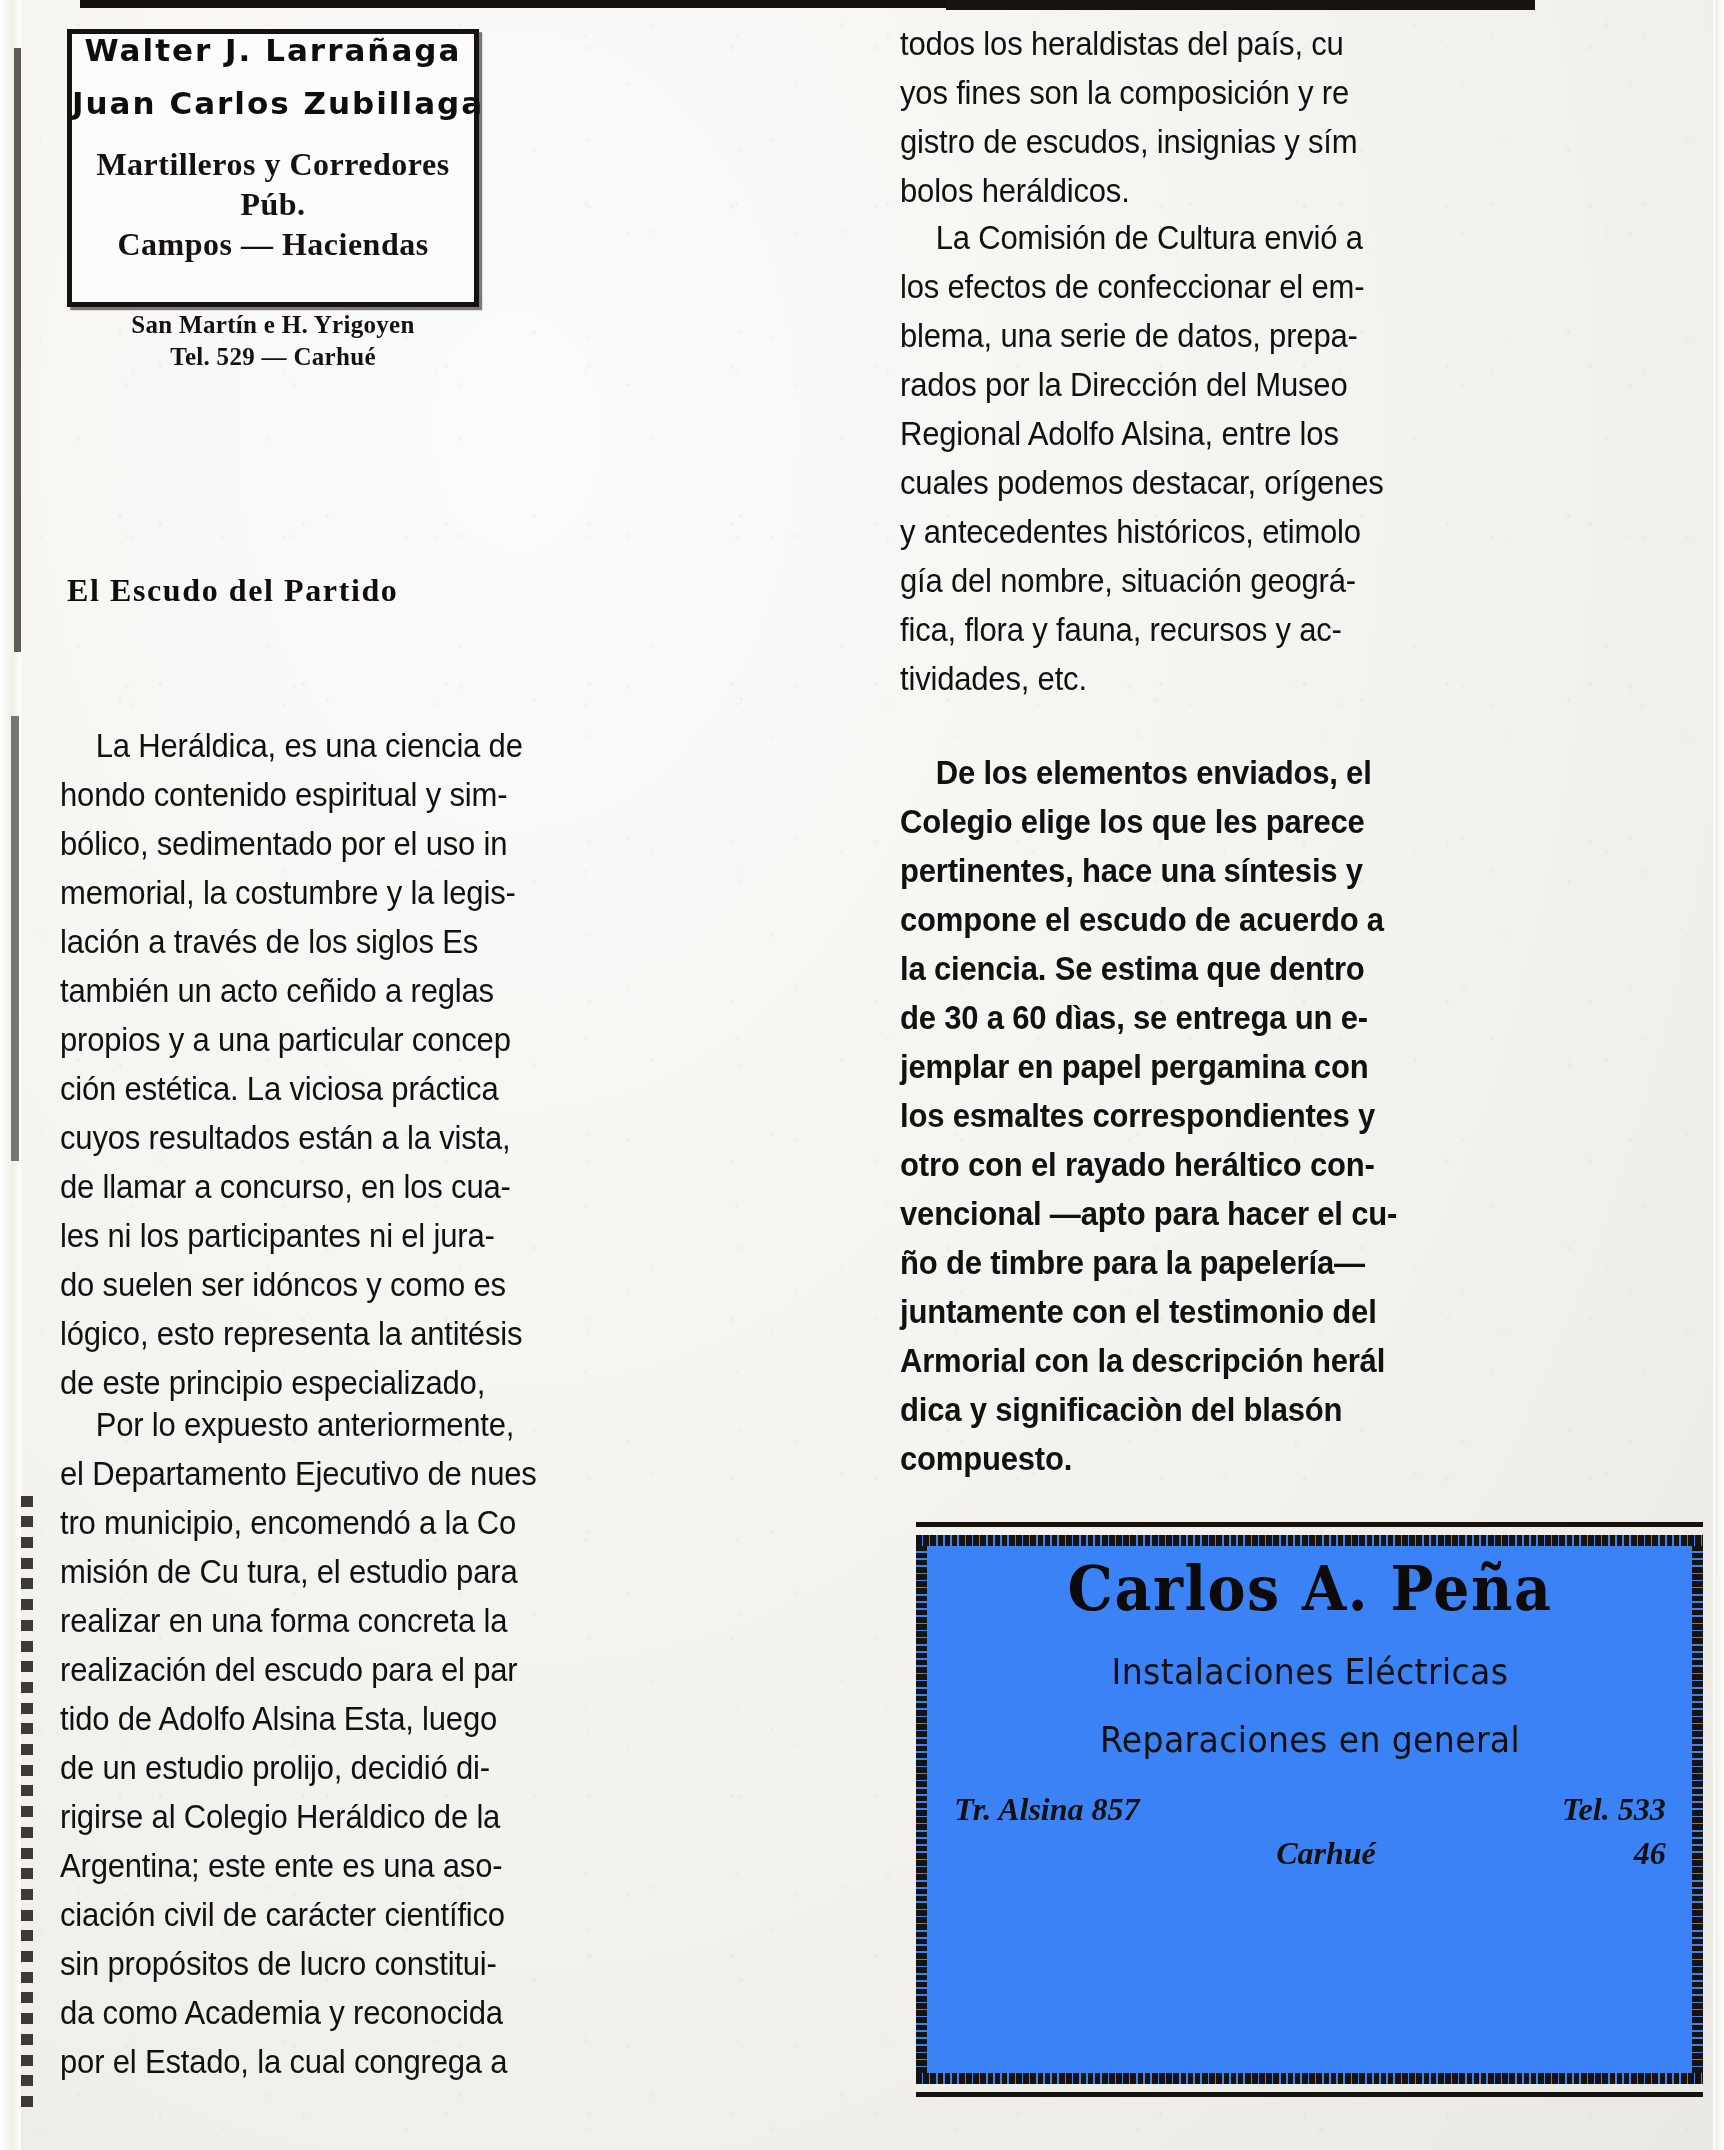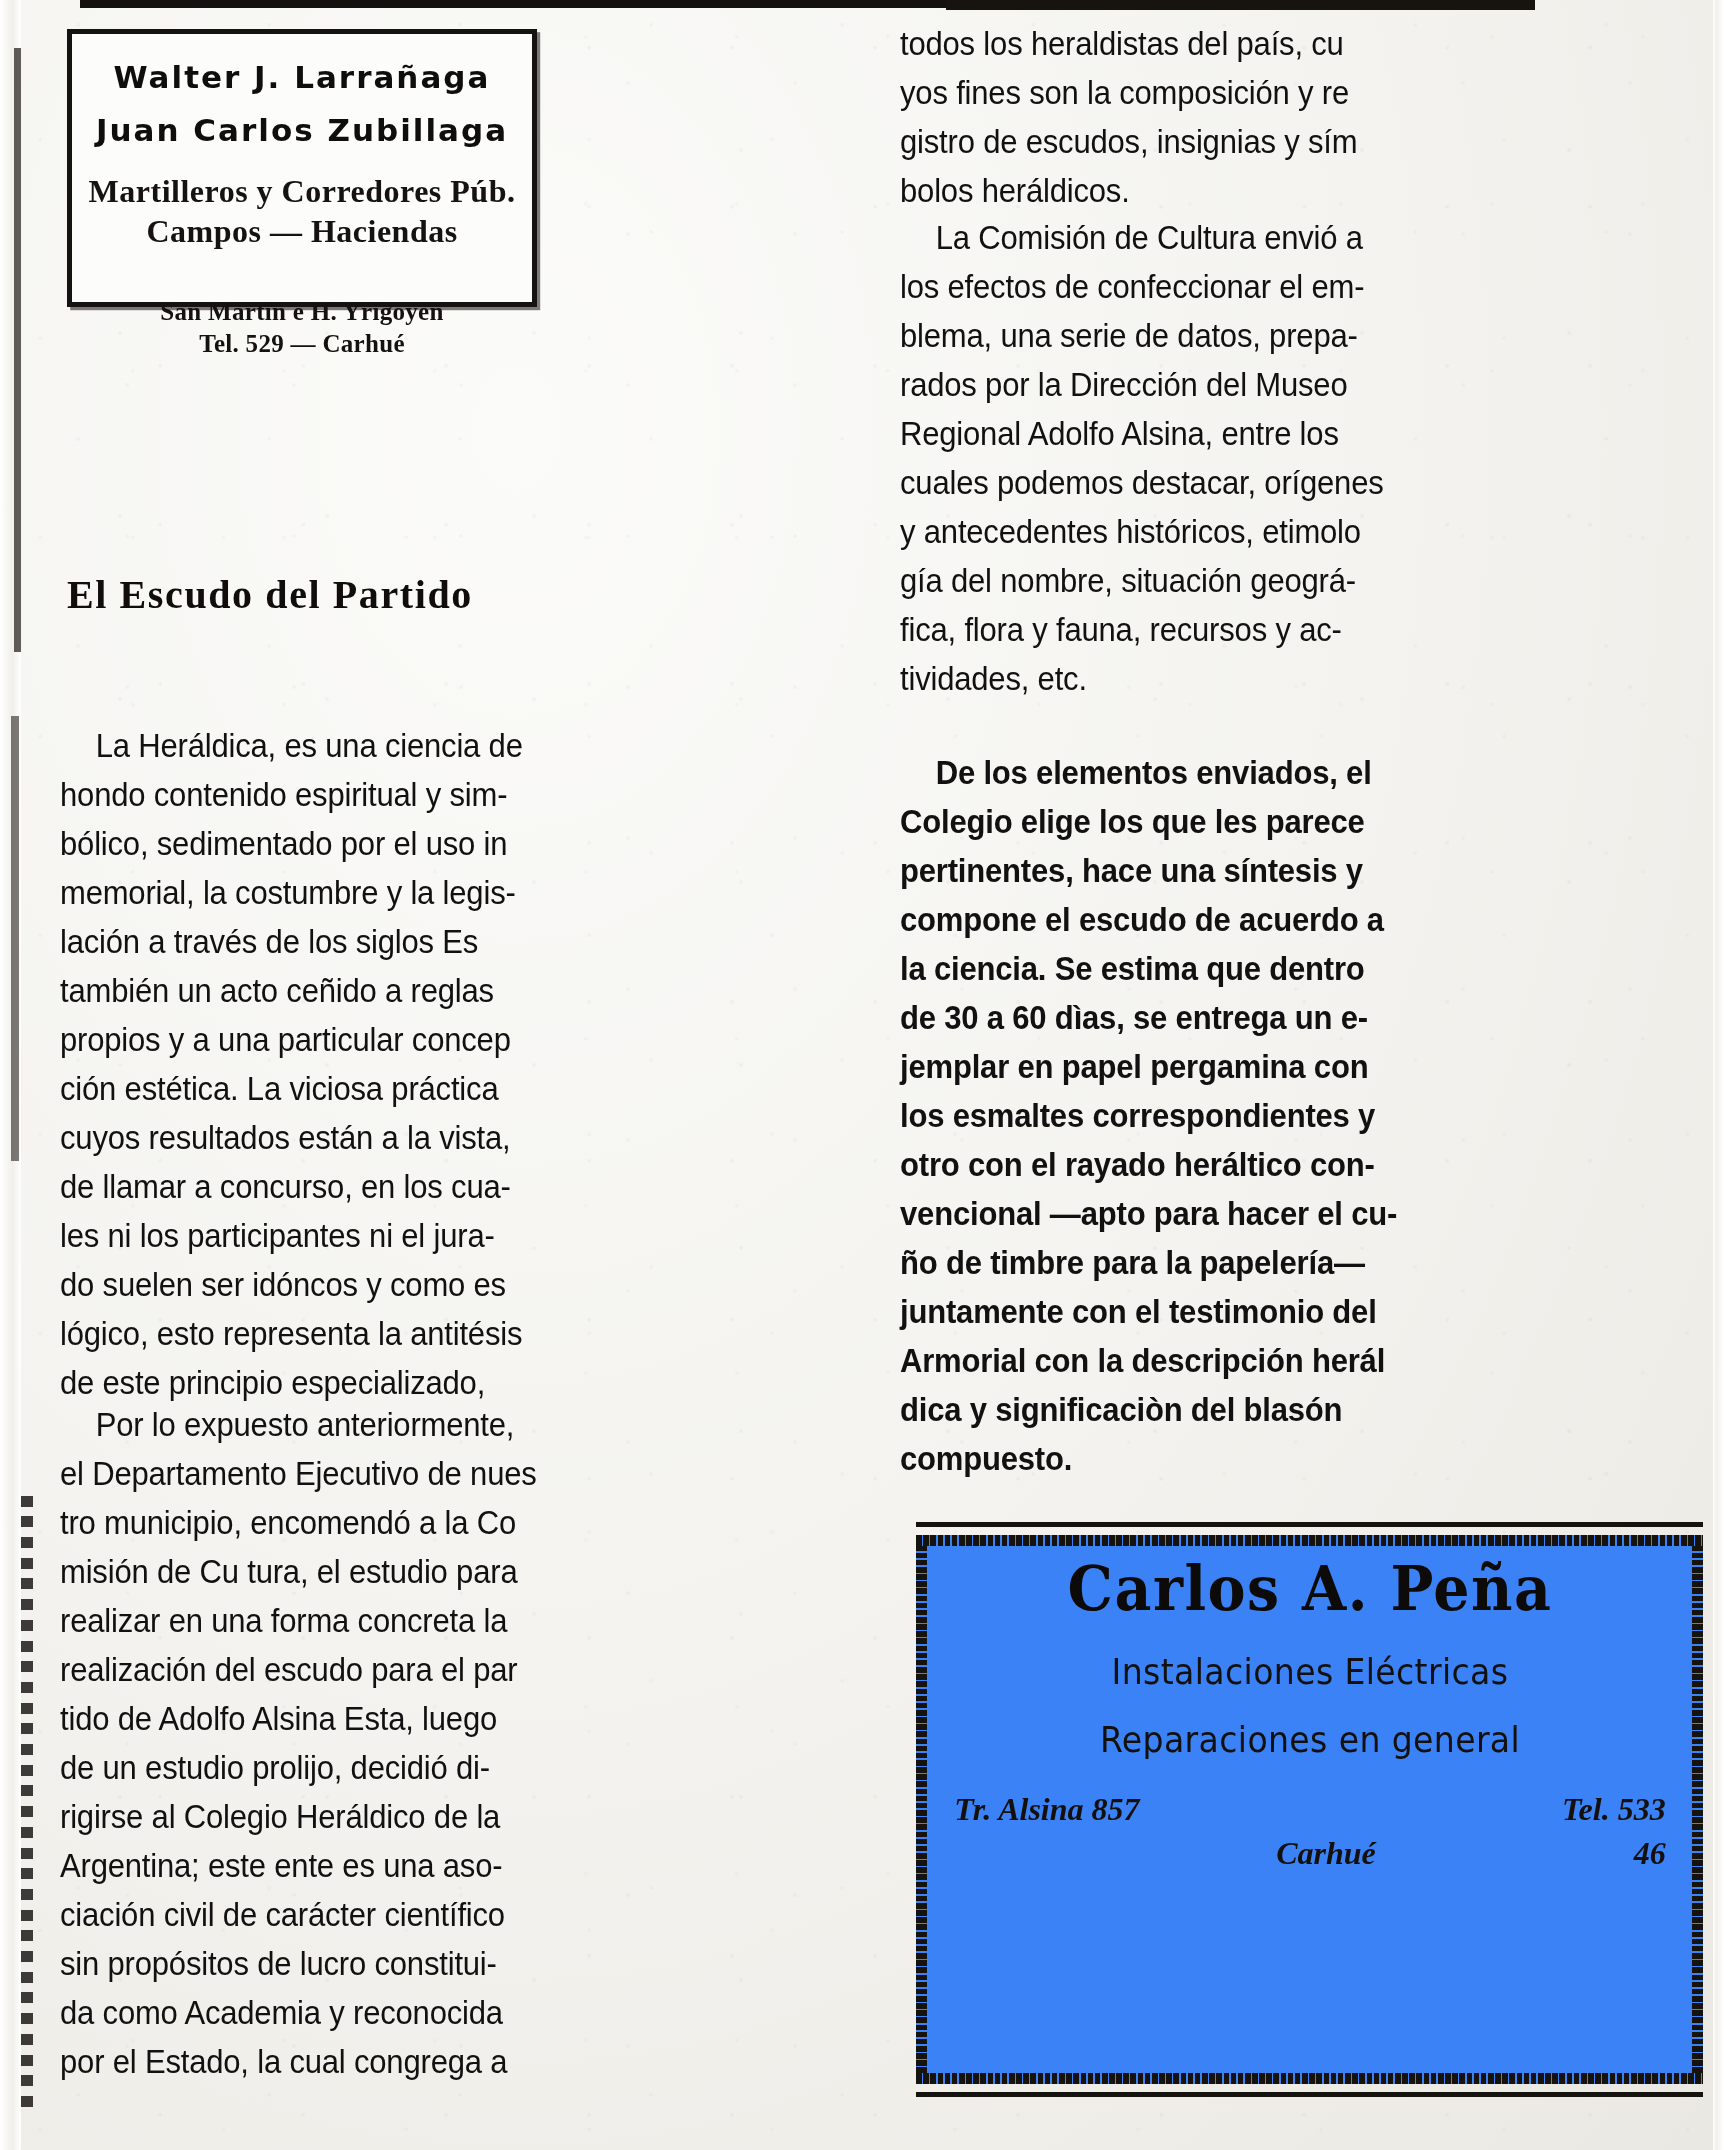--- a/index.html
+++ b/index.html
@@ -81,28 +81,27 @@
     right: 0px; top: 0px;
     width: 11px; height: 2151px;
     background: linear-gradient(270deg, #ffffff 0%, #f1f0ea 70%, #ffffff 100%);
   }
 
   
   #ad-box-larranaga {
     position: absolute;
     left: 67px;
     top: 29px;
-    width: 470px;
+    width: 412px;
     height: 278px;
     border: 5.6px solid #15120f;
     box-shadow: 3.2px 3.2px 0 rgba(20,17,14,.55);
     background: #fcfcfa;
     box-sizing: border-box;
     text-align: center;
-    padding-top: 27px;
   }
   .ad-name {
     font-family: "DejaVu Sans", sans-serif;
     font-weight: 700;
     font-size: 31px;
     letter-spacing: 2px;
     color: #100e0c;
     margin: 0 0 20.7px 0;
     line-height: 1.05;
     white-space: nowrap;
@@ -131,21 +130,21 @@
   
   #article-headline {
     position: absolute;
     left: 67px;
     top: 571px;
     width: 779px;
   }
   .headline-line {
     font-family: "Liberation Serif", serif;
     font-weight: 700;
-    font-size: 40px;
+    font-size: 32px;
     letter-spacing: 1.6px;
     color: #100d0b;
     line-height: 1.22;
     margin: 0;
     white-space: nowrap;
   }
 
   
   .body-block {
     position: absolute;

